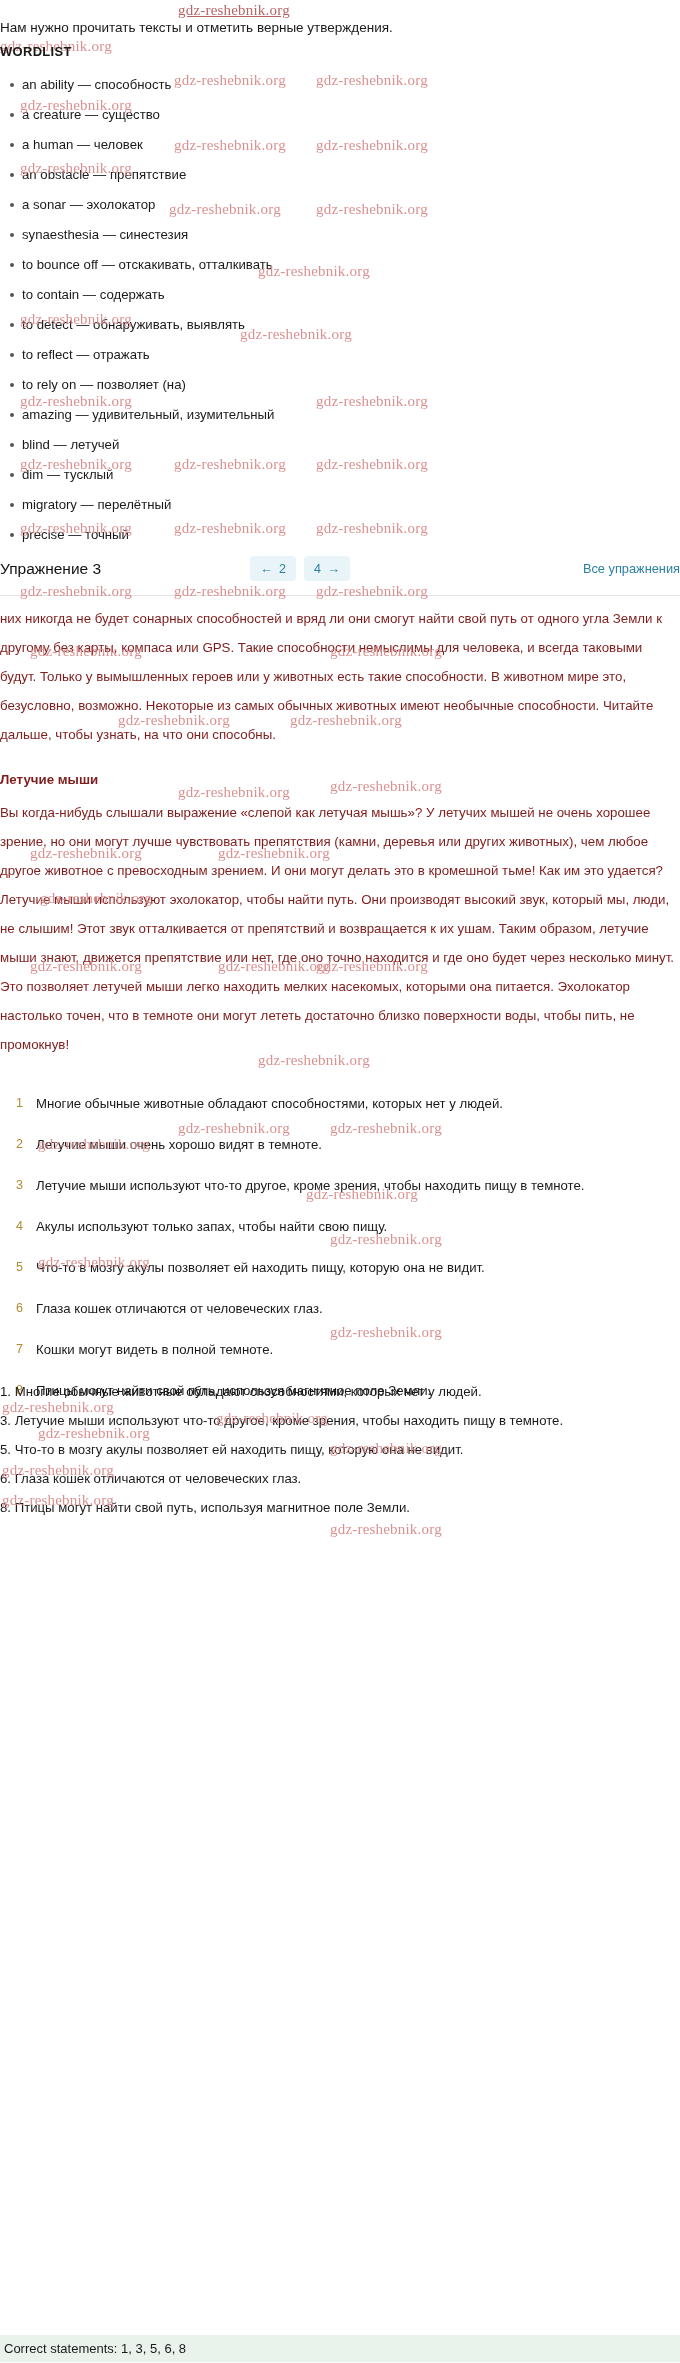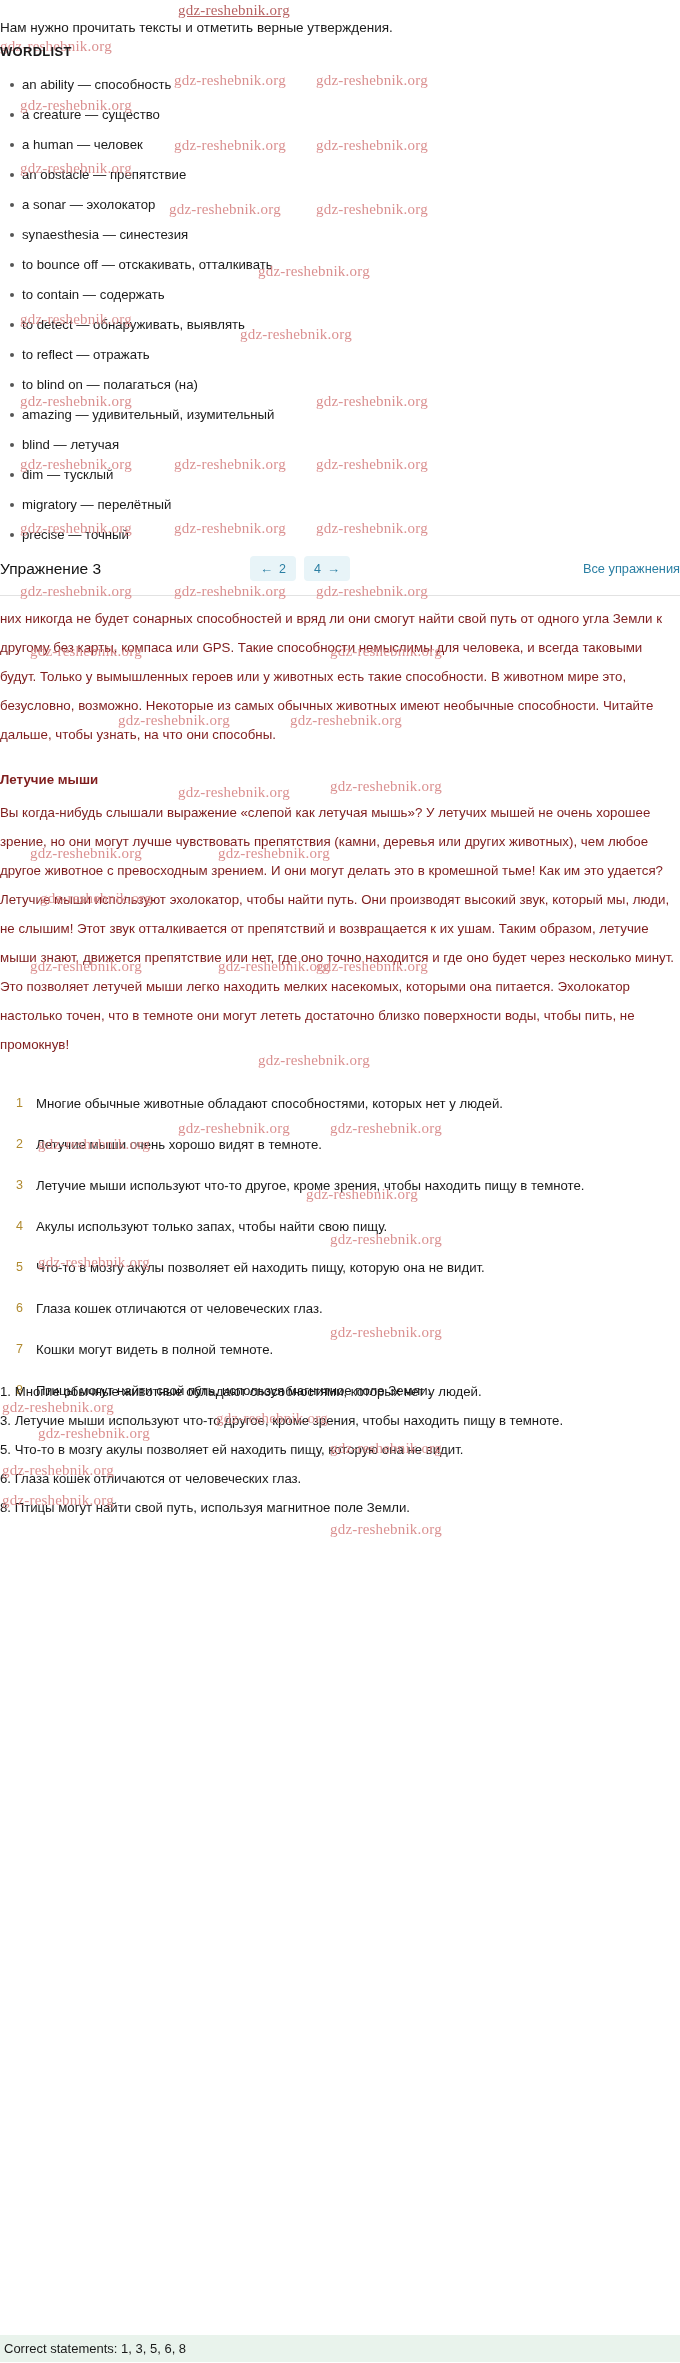--- a/index.html
+++ b/index.html
@@ -184,23 +184,23 @@
     <li>an ability — способность</li>
     <li>a creature — существо</li>
     <li>a human — человек</li>
     <li>an obstacle — препятствие</li>
     <li>a sonar — эхолокатор</li>
     <li>synaesthesia — синестезия</li>
     <li>to bounce off — отскакивать, отталкивать</li>
     <li>to contain — содержать</li>
     <li>to detect — обнаруживать, выявлять</li>
     <li>to reflect — отражать</li>
-    <li>to blind on — полагаться (на)</li>
+    <li>to rely on — позволяет (на)</li>
     <li>amazing — удивительный, изумительный</li>
-    <li>blind — летучая</li>
+    <li>blind — летучей</li>
     <li>dim — тусклый</li>
     <li>migratory — перелётный</li>
     <li>precise — точный</li>
   </ul>
 
   <div class="wm" style="left:174px; top:72px;">gdz-reshebnik.org</div>
   <div class="wm" style="left:316px; top:72px;">gdz-reshebnik.org</div>
   <div class="wm" style="left:20px; top:97px;">gdz-reshebnik.org</div>
   <div class="wm" style="left:174px; top:137px;">gdz-reshebnik.org</div>
   <div class="wm" style="left:20px; top:160px;">gdz-reshebnik.org</div>

